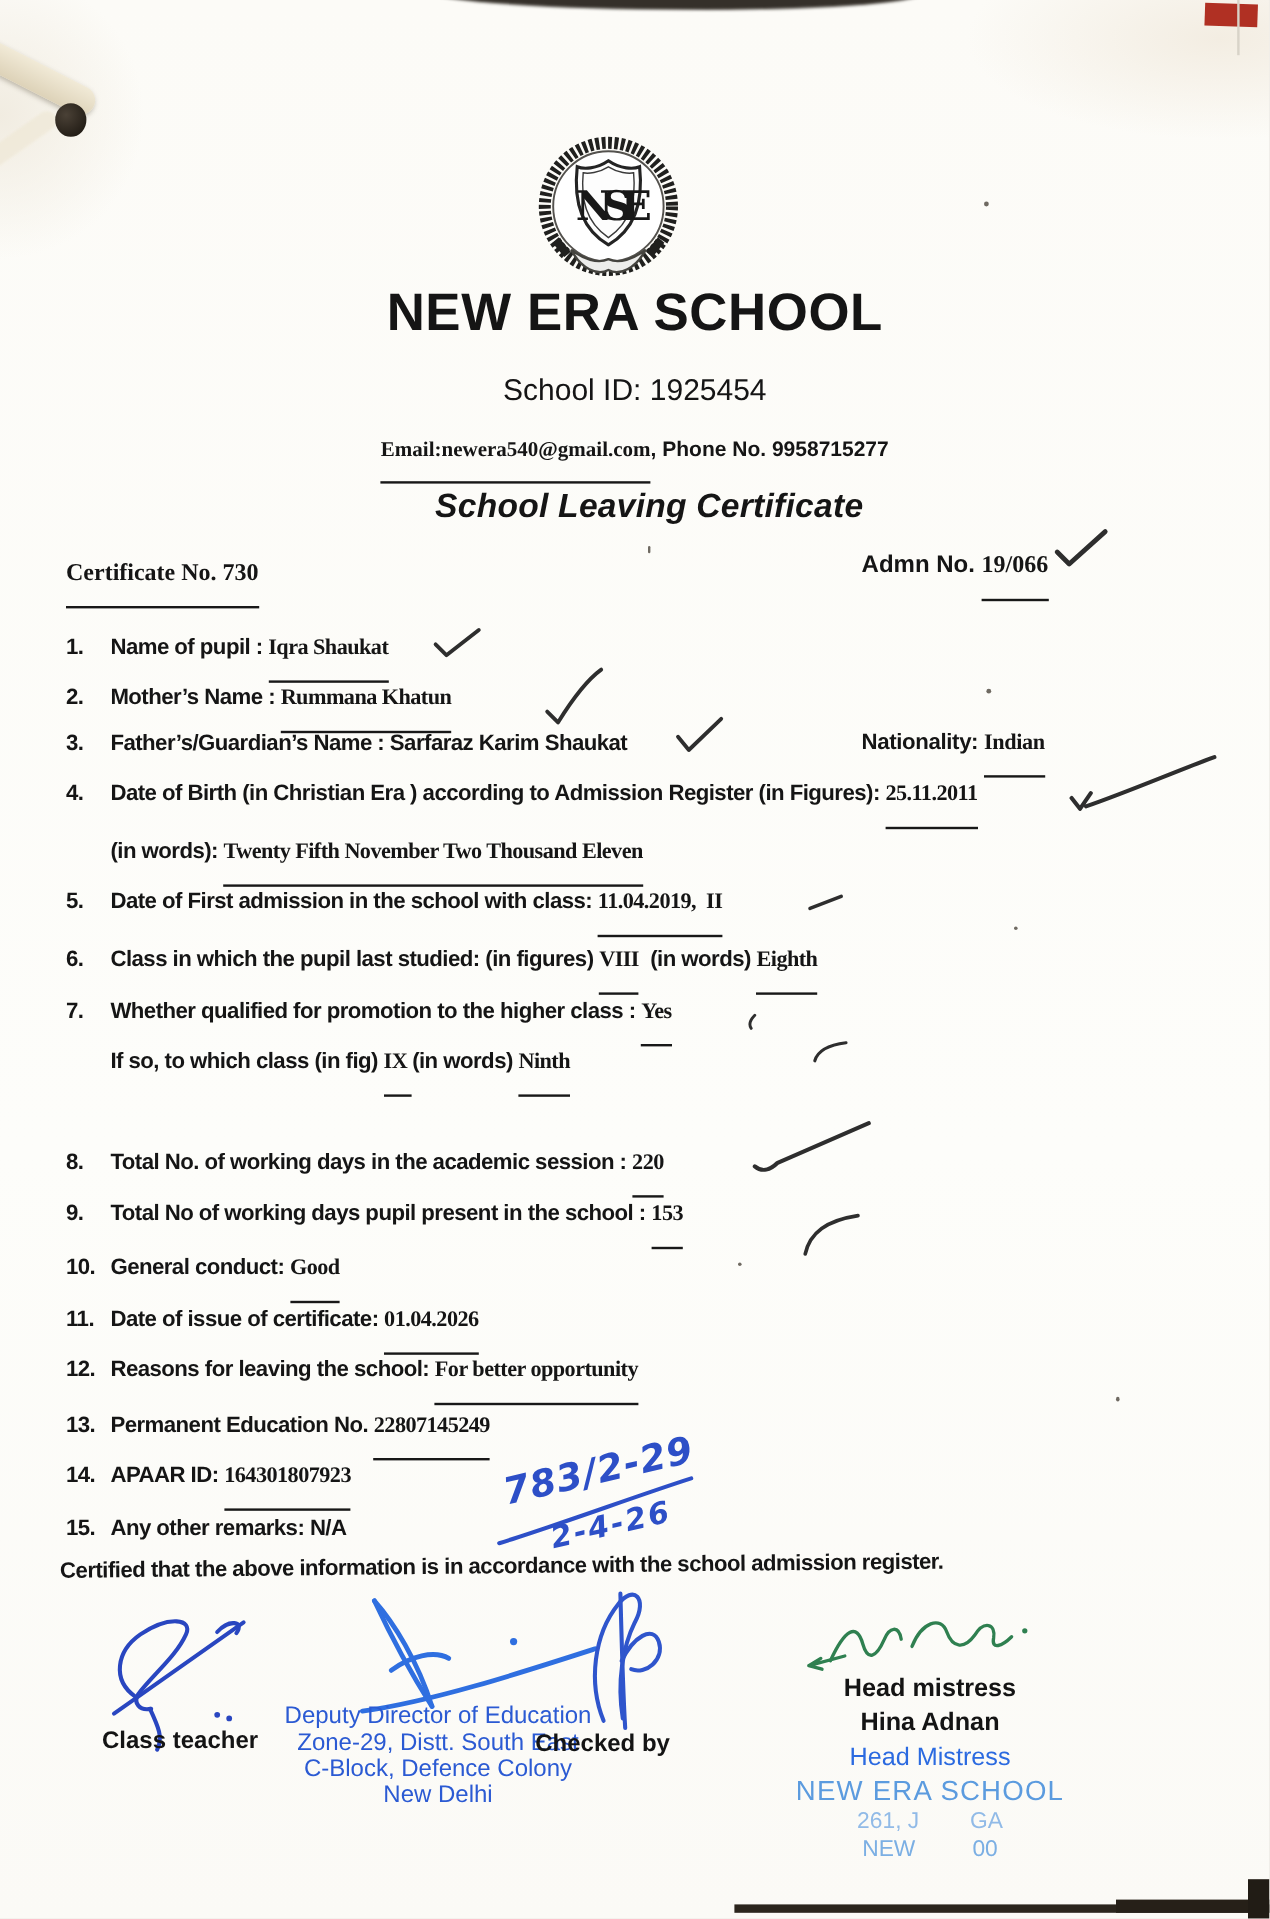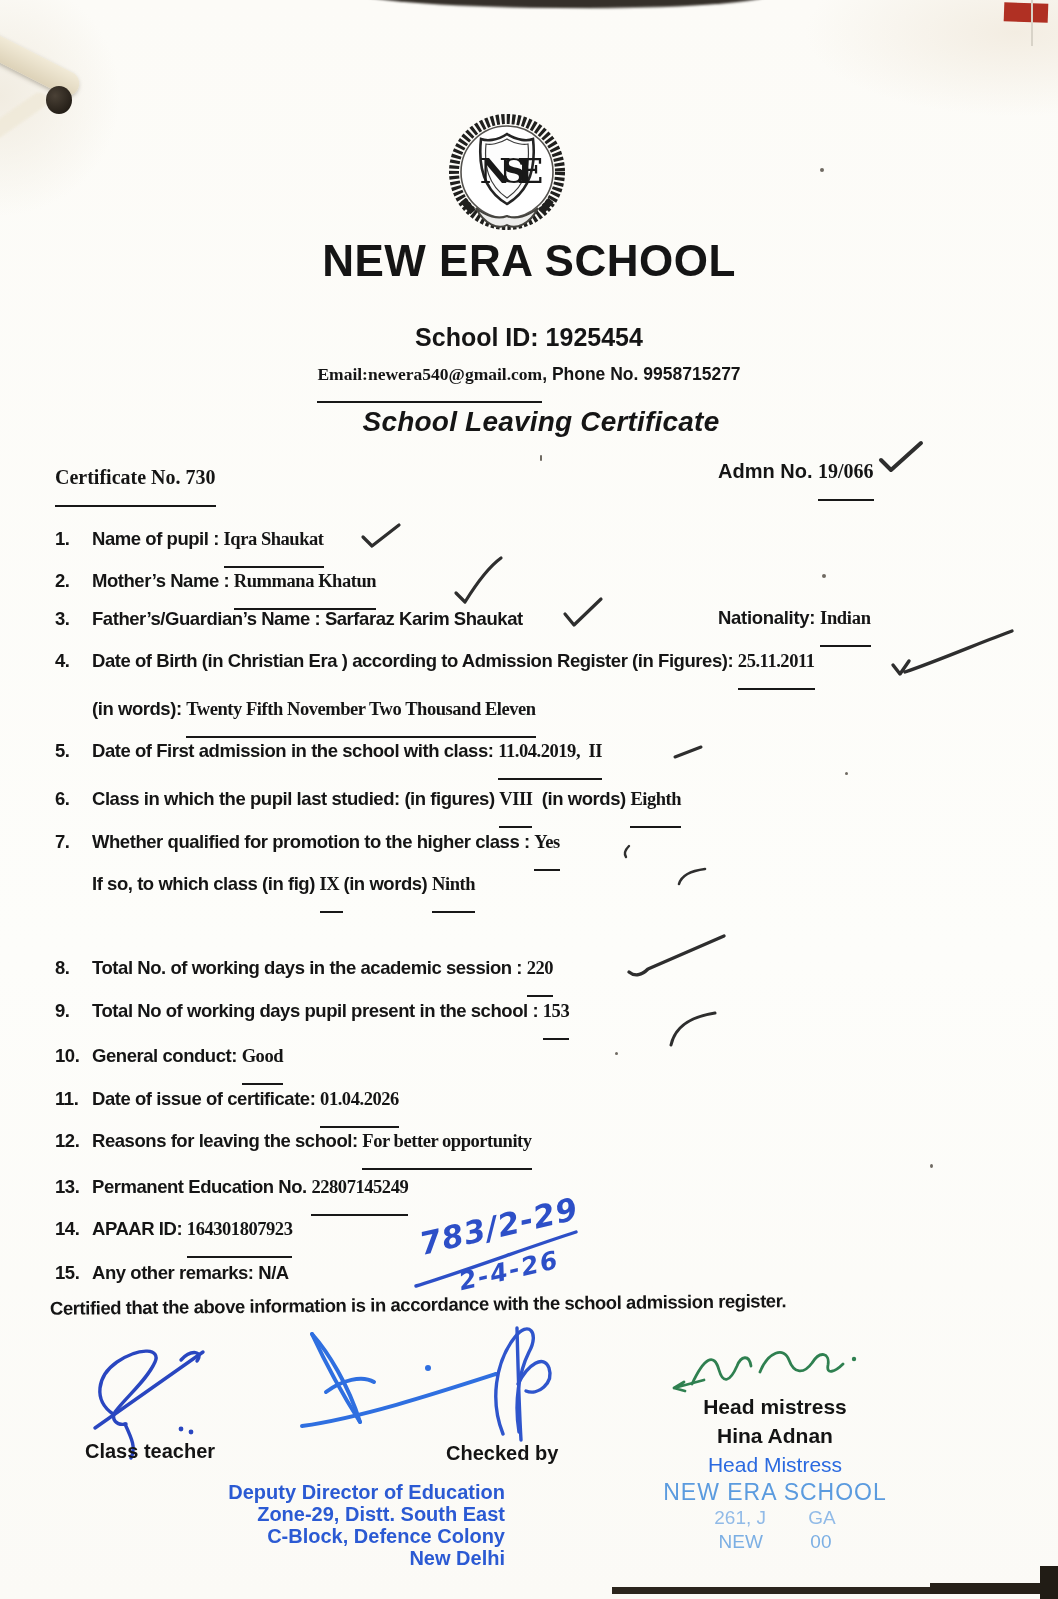--- a/index.html
+++ b/index.html
@@ -12,35 +12,35 @@
     overflow:hidden;
     font-family:"Liberation Sans", sans-serif;
     color:#151515;
   }
   .abs{position:absolute;}
   .pre{white-space:pre;}
   .u{border-bottom:2.6px solid #181818; padding-bottom:17px;font-family:Liberation Serif, serif;}
   
   .school-name{left:0;right:0;top:236px;text-align:center;font-size:44px;font-weight:700;letter-spacing:.5px;}
   .recog{left:0;right:0;top:283px;text-align:center;font-size:25px;font-weight:700;}
-  .schoolid{left:0;right:0;top:311px;text-align:center;font-size:25px;font-weight:700;margin-top:12px;}
+  .schoolid{left:0;right:0;top:311px;text-align:center;font-size:25px;font-weight:400;}
   .addr{left:0;right:0;top:342px;text-align:center;font-size:17.5px;font-weight:700;font-style:italic;}
   .mail{left:0;right:0;top:364px;text-align:center;font-size:17.5px;font-weight:700;}
   .doc-title{left:0;right:0;top:406px;text-align:center;font-size:28px;font-weight:700;font-style:italic;letter-spacing:.2px;padding-left:24px;}
   .certno{left:55px;top:466px;font-size:20px;font-weight:700;}
   .admn{left:718px;top:460px;font-size:20px;font-weight:700;}
   
   .item{position:absolute;left:55px;font-size:18.5px;font-weight:700;letter-spacing:-0.45px;white-space:nowrap;}
   .num{display:inline-block;width:37px;}
   .sub{position:absolute;left:92px;font-size:18.5px;font-weight:700;letter-spacing:-0.45px;white-space:nowrap;}
   .nat{position:absolute;left:718px;top:607px;font-size:18.5px;font-weight:700;letter-spacing:-0.3px;white-space:nowrap;}
   .certify{position:absolute;left:50px;top:1294px;font-size:18.5px;font-weight:700;letter-spacing:-0.45px;transform:rotate(-0.6deg);}
   
   .sig-label{position:absolute;font-size:20px;font-weight:700;color:#141414;margin-top:44px;}
-  .ddo-stamp{position:absolute;left:225px;top:1481px;width:280px;text-align:right;color:#2b5ad3;font-size:20px;font-weight:700;line-height:22px;}
+  .ddo-stamp{position:absolute;left:225px;top:1419px;width:280px;text-align:center;color:#2b5ad3;font-size:20px;font-weight:400;line-height:22px;}
   .hm-col{position:absolute;left:655px;top:1392px;width:240px;text-align:center;}
   .hm-black{font-size:21px;font-weight:700;color:#141414;line-height:29px;}
   .hm-stamp1{font-size:21px;color:#2b6ae0;line-height:26px;margin-top:2px;}
   .hm-stamp2{font-size:23px;color:#4e93dd;letter-spacing:1px;line-height:28px;opacity:.92;}
   .hm-stamp3{font-size:19px;color:#86b4e6;line-height:24px;opacity:.9;}
   .hm-stamp4{font-size:19px;color:#6ea7e2;line-height:24px;opacity:.9;}
   
   .hw-top{position:absolute;left:418px;top:1208px;color:#2d4fc7;font-size:31px;font-weight:700;font-style:italic;transform:rotate(-13deg);font-family:"DejaVu Sans",sans-serif;letter-spacing:1px;}
   .hw-bot{position:absolute;left:458px;top:1256px;color:#2d4fc7;font-size:25px;font-weight:700;font-style:italic;transform:rotate(-13deg);font-family:"DejaVu Sans",sans-serif;letter-spacing:2px;}
   

